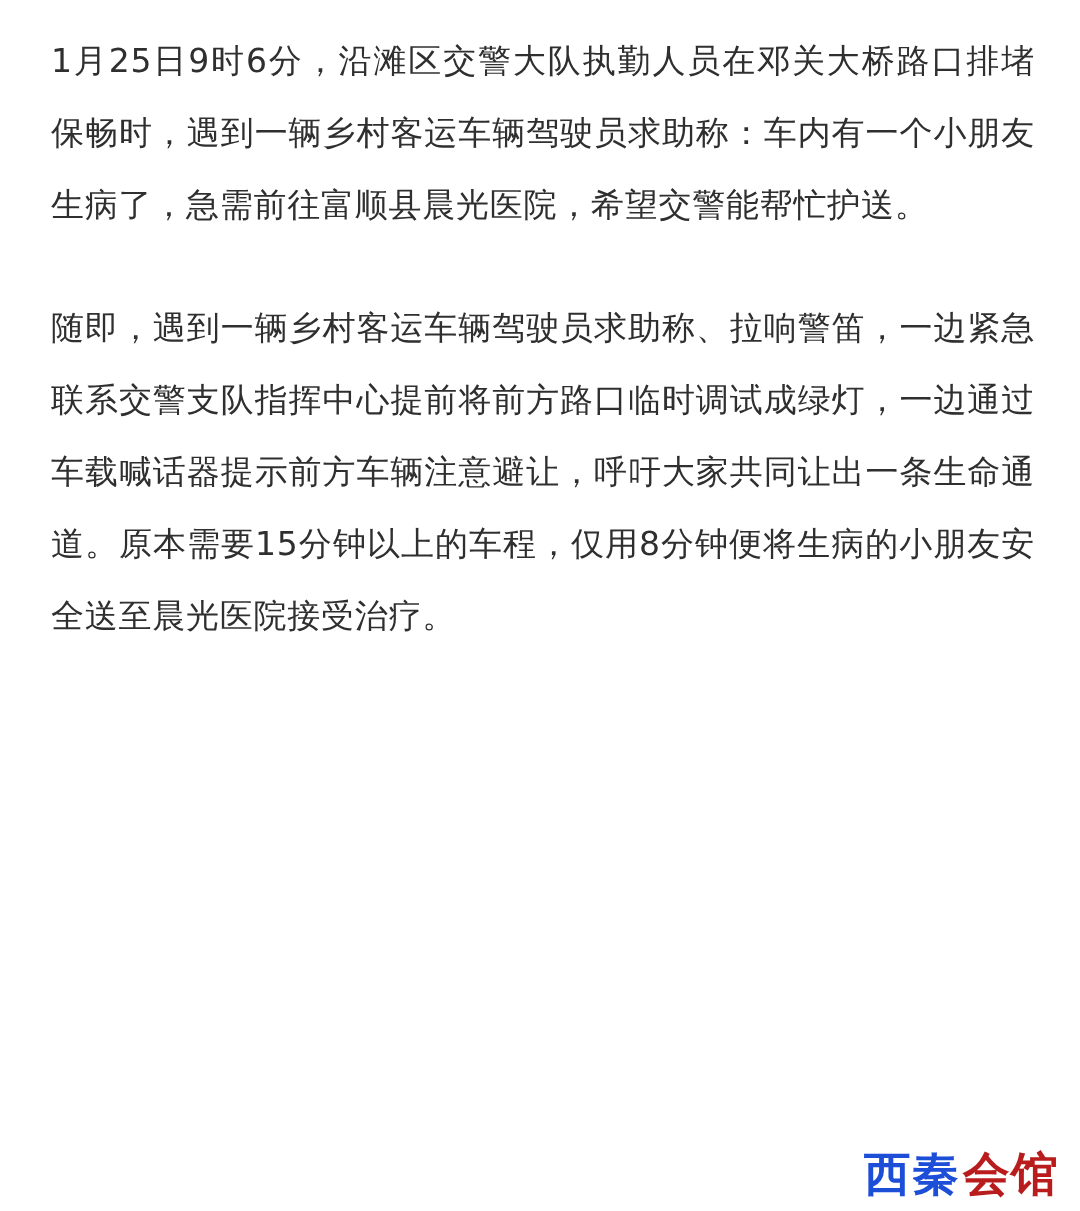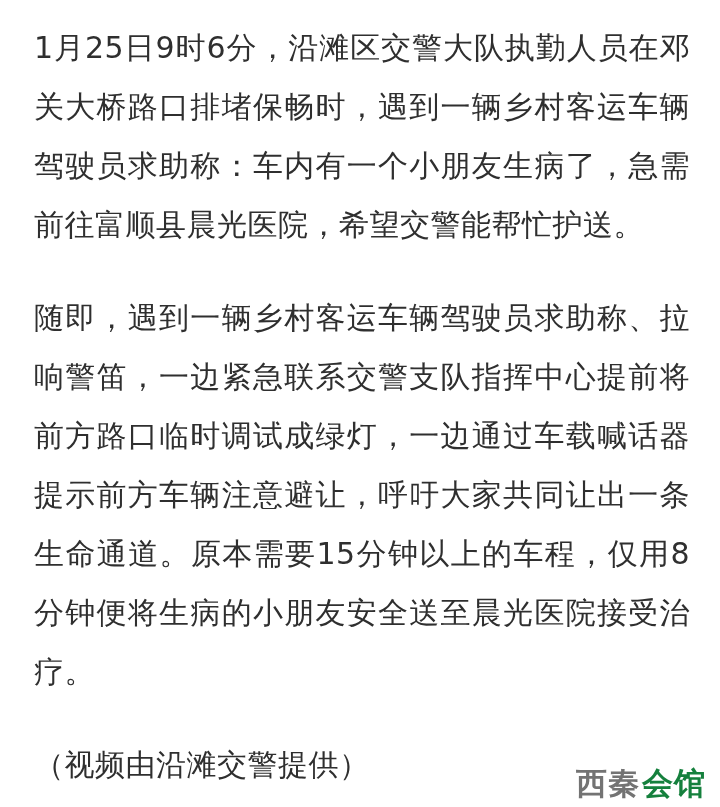--- a/index.html
+++ b/index.html
@@ -14,22 +14,22 @@
     overflow: hidden;
     position: relative;
   }
   .article {
     box-sizing: border-box;
     width: 720px;
     padding: 18px 30px 0 34px;
   }
   .para {
     margin: 0 0 34px 0;
-    font-size: 30px;
-    line-height: 59px;
+    font-size: 22px;
+    line-height: 48px;
     color: #2f2f2f;
     text-align: justify;
     letter-spacing: 0.5px;
     word-break: break-all;
   }
   .para:last-child {
     margin-bottom: 0;
   }
   .para-note {
     text-indent: 0;
@@ -40,28 +40,27 @@
     right: 14px;
     bottom: 8px;
     display: flex;
     align-items: center;
     gap: 2px;
     font-size: 31px;
     font-weight: bold;
     letter-spacing: 1px;
     line-height: 1;
   }
-  .wm-part1 { color: #737373; }
-  .wm-part2 { color: #15803d; }
+  .wm-part1 { color: #1d4ed8; }
+  .wm-part2 { color: #b91c1c; }
 </style>
 </head>
 <body>
 
 <div class="article">
   <p class="para">1月25日9时6分，沿滩区交警大队执勤人员在邓关大桥路口排堵保畅时，遇到一辆乡村客运车辆驾驶员求助称：车内有一个小朋友生病了，急需前往富顺县晨光医院，希望交警能帮忙护送。</p>
   <p class="para">随即，遇到一辆乡村客运车辆驾驶员求助称、拉响警笛，一边紧急联系交警支队指挥中心提前将前方路口临时调试成绿灯，一边通过车载喊话器提示前方车辆注意避让，呼吁大家共同让出一条生命通道。原本需要15分钟以上的车程，仅用8分钟便将生病的小朋友安全送至晨光医院接受治疗。</p>
-  <p class="para para-note">（视频由沿滩交警提供）</p>
 </div>
 
 <div class="watermark">
   <span class="wm-part1">西秦</span>
   <span class="wm-part2">会馆</span>
 </div>
 
 </body></html>

